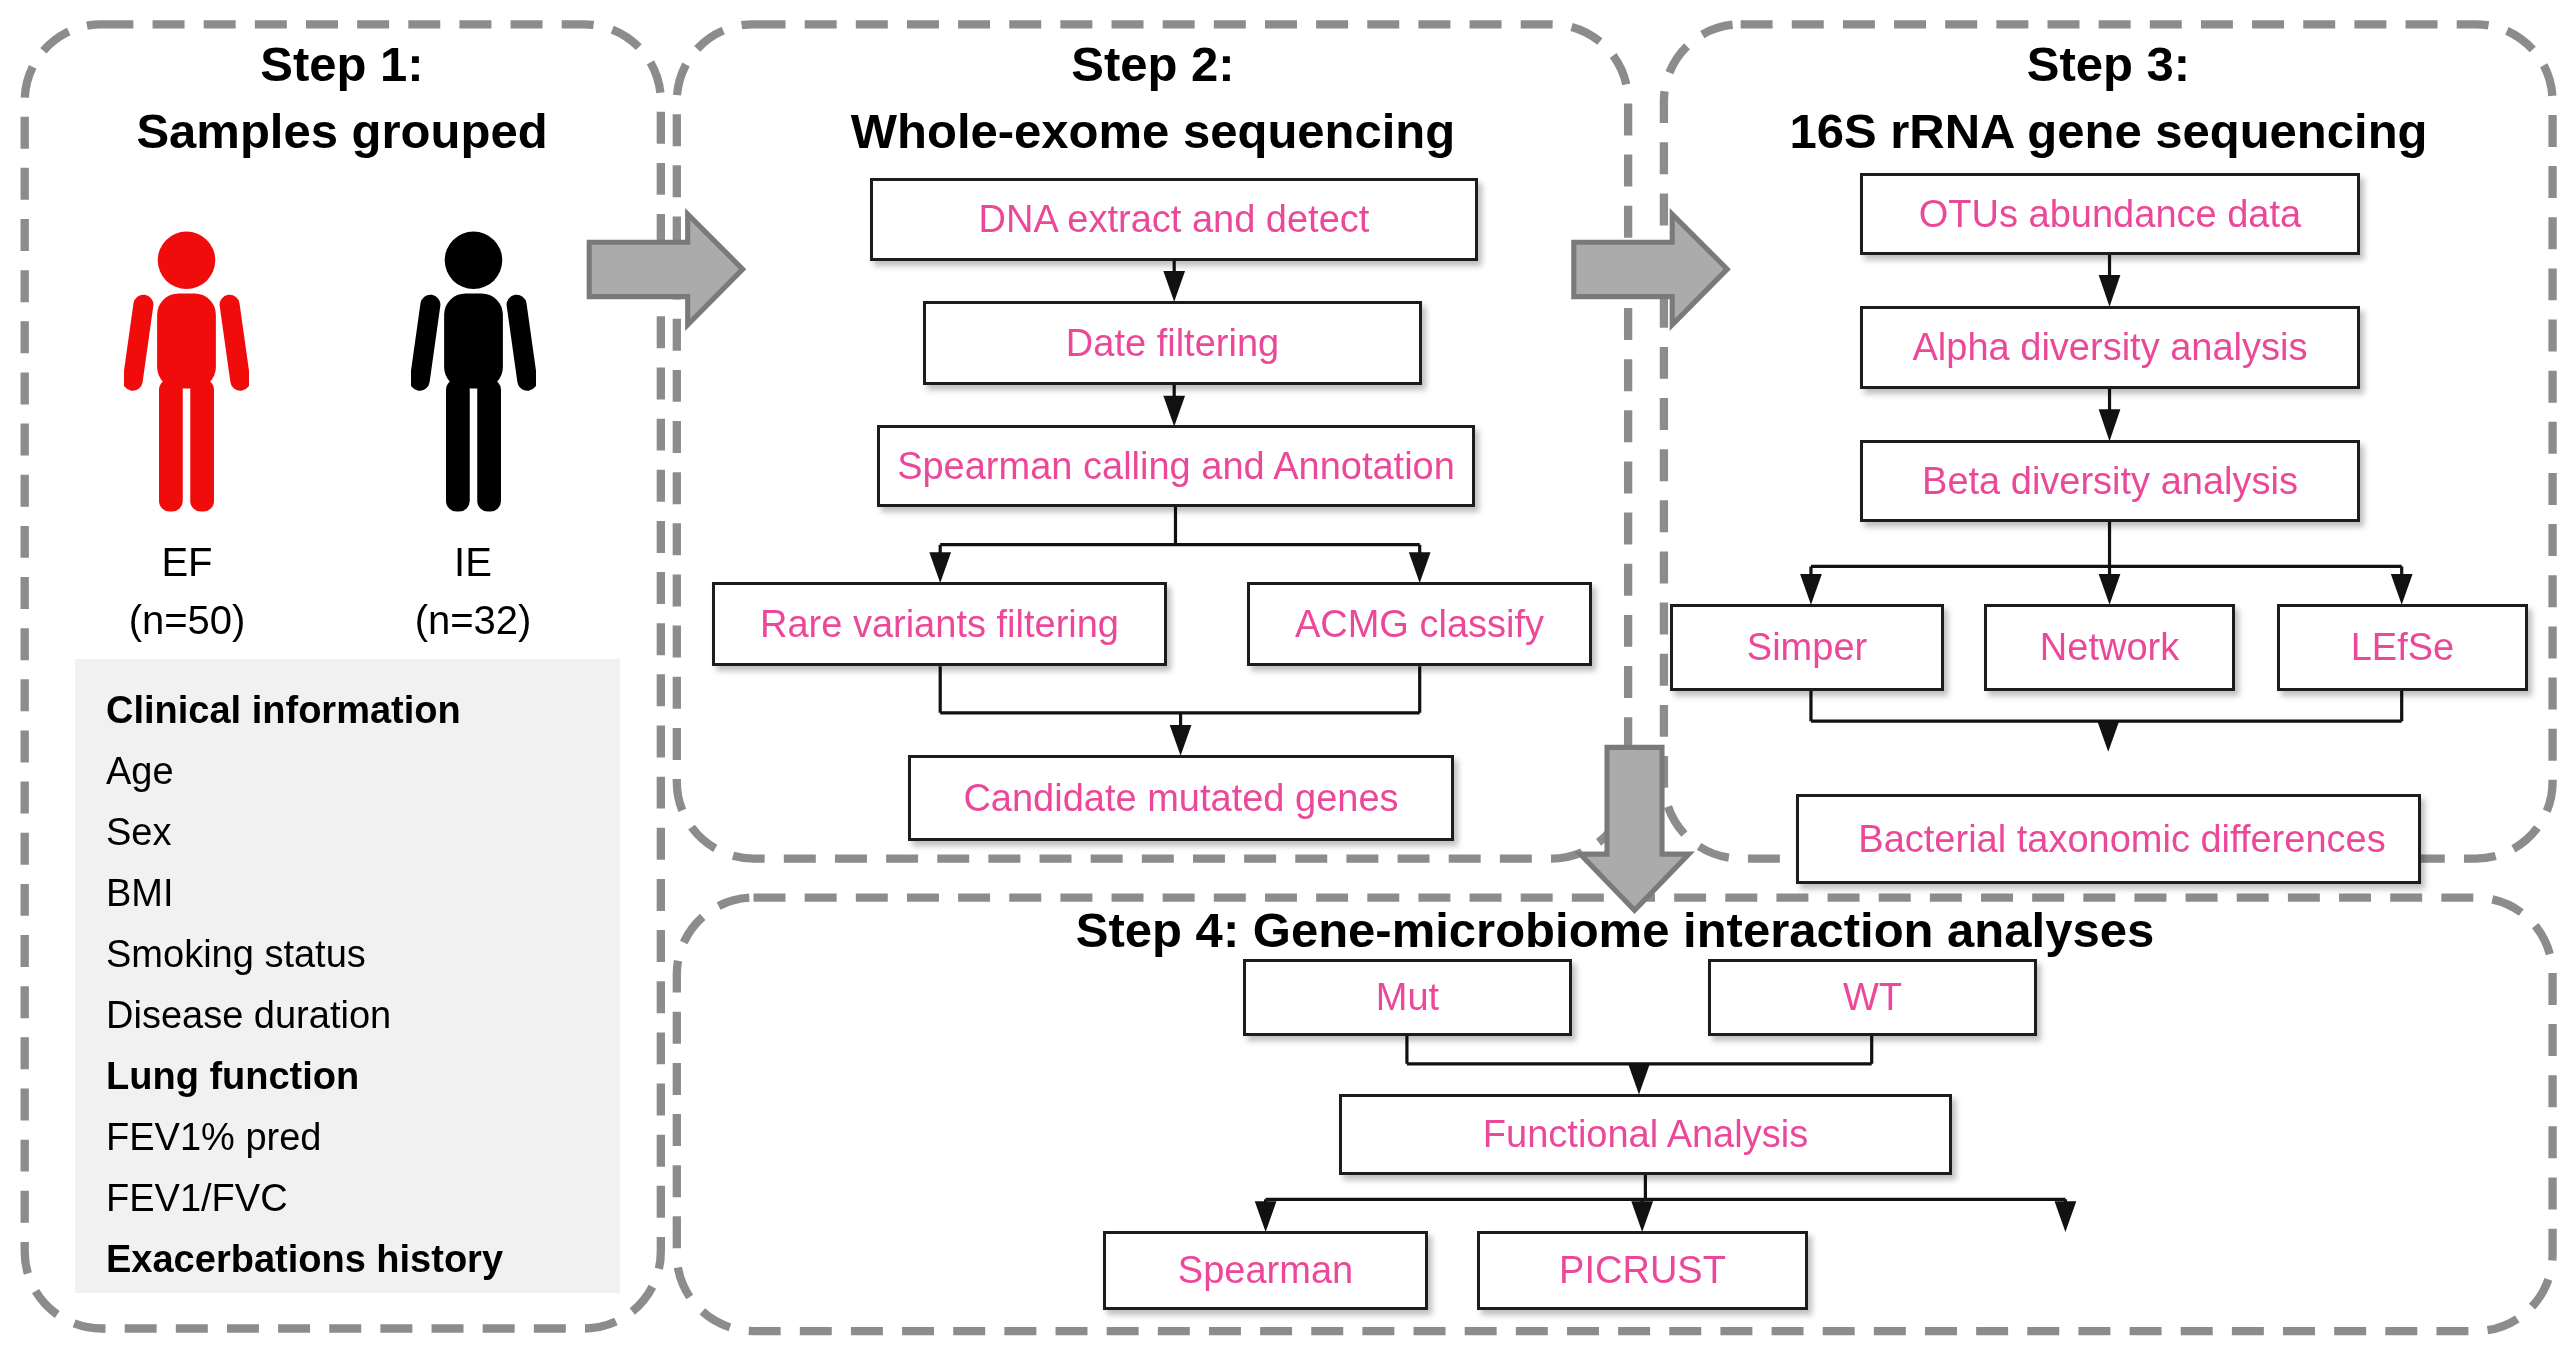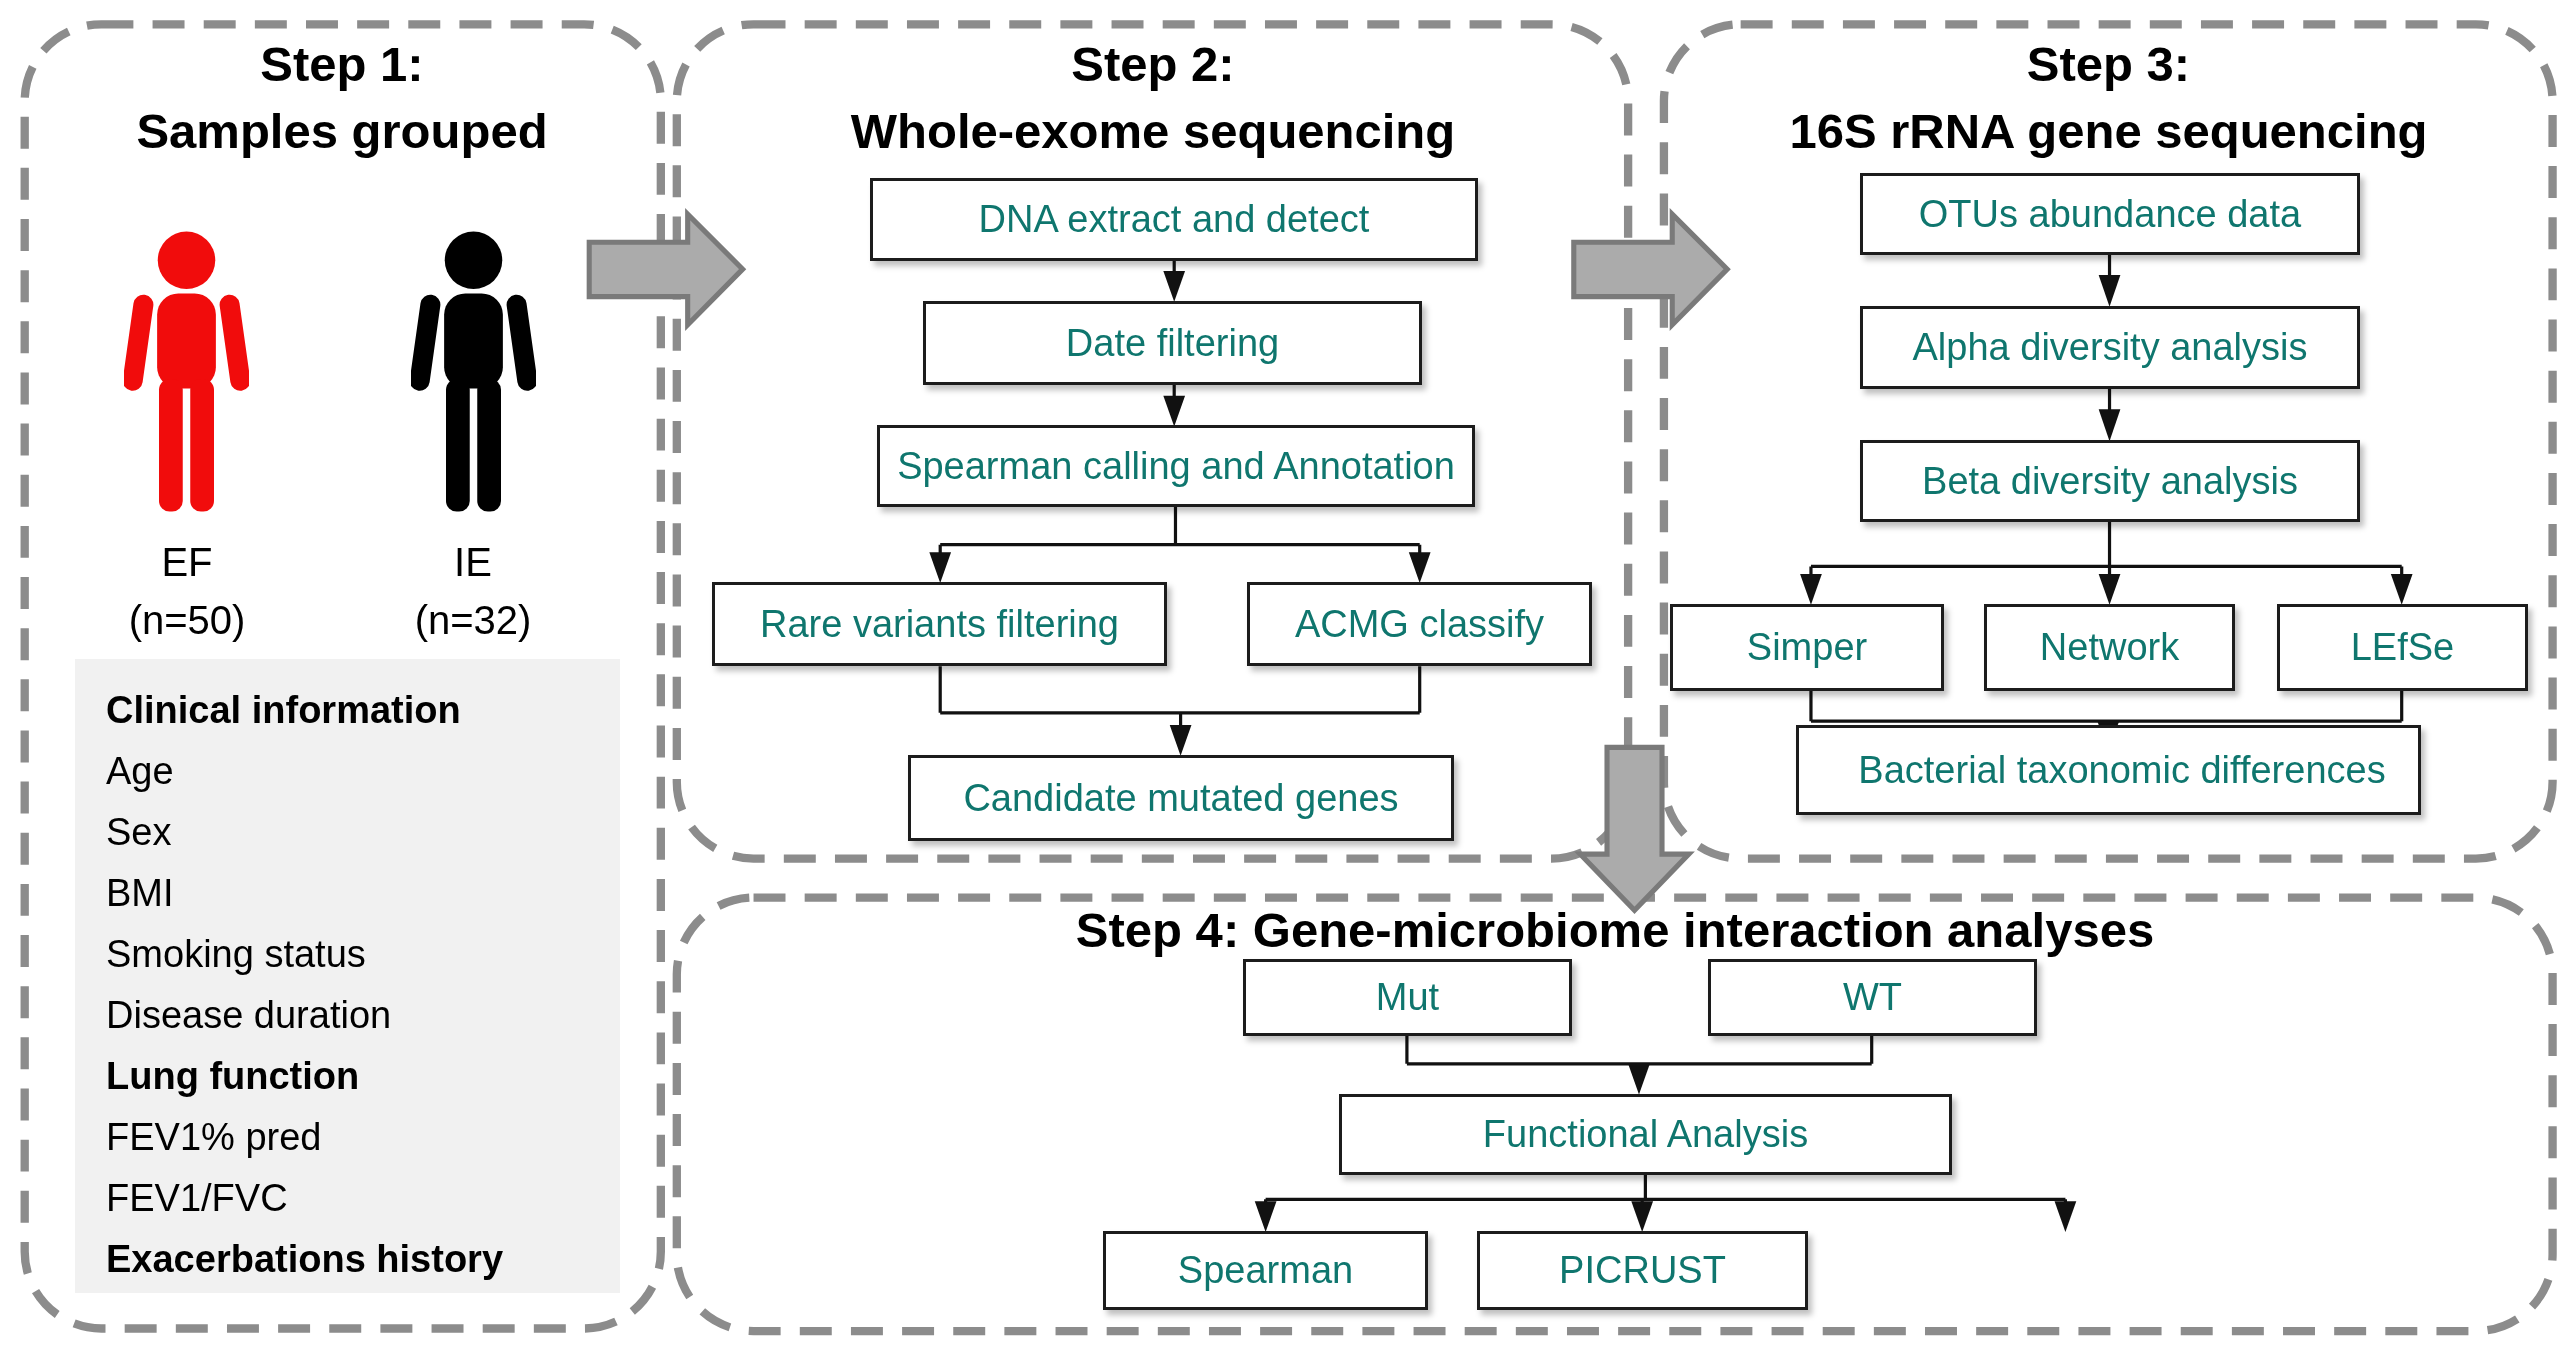--- a/index.html
+++ b/index.html
@@ -24,21 +24,21 @@
     color: #000;
   }
   .fbox {
     position: absolute;
     background: #ffffff;
     border: 3.2px solid #1c1c1c;
     display: flex;
     align-items: center;
     justify-content: center;
     font-size: 38px;
-    color: #0f766e;
+    color: #ec4899;
     box-shadow: 3.8px 4.5px 5.8px rgba(0,0,0,0.25);
     box-sizing: border-box;
     text-align: center;
   }
   .group-label {
     position: absolute;
     width: 256px;
     text-align: center;
     font-size: 40px;
     line-height: 45px;
@@ -170,21 +170,21 @@
     <div>Step 3:</div>
     <div>16S rRNA gene sequencing</div>
   </div>
 
   <div class="fbox" style="left:1860px; top:173px; width:500px; height:82px;">OTUs abundance data</div>
   <div class="fbox" style="left:1860px; top:306px; width:500px; height:83px;">Alpha diversity analysis</div>
   <div class="fbox" style="left:1860px; top:440px; width:500px; height:82px;">Beta diversity analysis</div>
   <div class="fbox" style="left:1670px; top:604px; width:274px; height:87px;">Simper</div>
   <div class="fbox" style="left:1984px; top:604px; width:251px; height:87px;">Network</div>
   <div class="fbox" style="left:2277px; top:604px; width:251px; height:87px;">LEfSe</div>
-  <div class="fbox" style="left:1796px; top:725px; width:625px; height:90px;padding-left:27px;">Bacterial taxonomic differences</div>
+  <div class="fbox" style="left:1796px; top:794px; width:625px; height:90px;padding-left:27px;">Bacterial taxonomic differences</div>
 
   <div class="panel-title" style="left:677px; top:903px; width:1876px; line-height:55px;">Step 4: Gene-microbiome interaction analyses</div>
 
   <div class="fbox" style="left:1243px; top:959px; width:329px; height:77px;">Mut</div>
   <div class="fbox" style="left:1708px; top:959px; width:329px; height:77px;">WT</div>
   <div class="fbox" style="left:1339px; top:1094px; width:613px; height:81px;">Functional Analysis</div>
   <div class="fbox" style="left:1103px; top:1231px; width:325px; height:79px;">Spearman</div>
   <div class="fbox" style="left:1477px; top:1231px; width:331px; height:79px;">PICRUST</div>
 
 </div>

